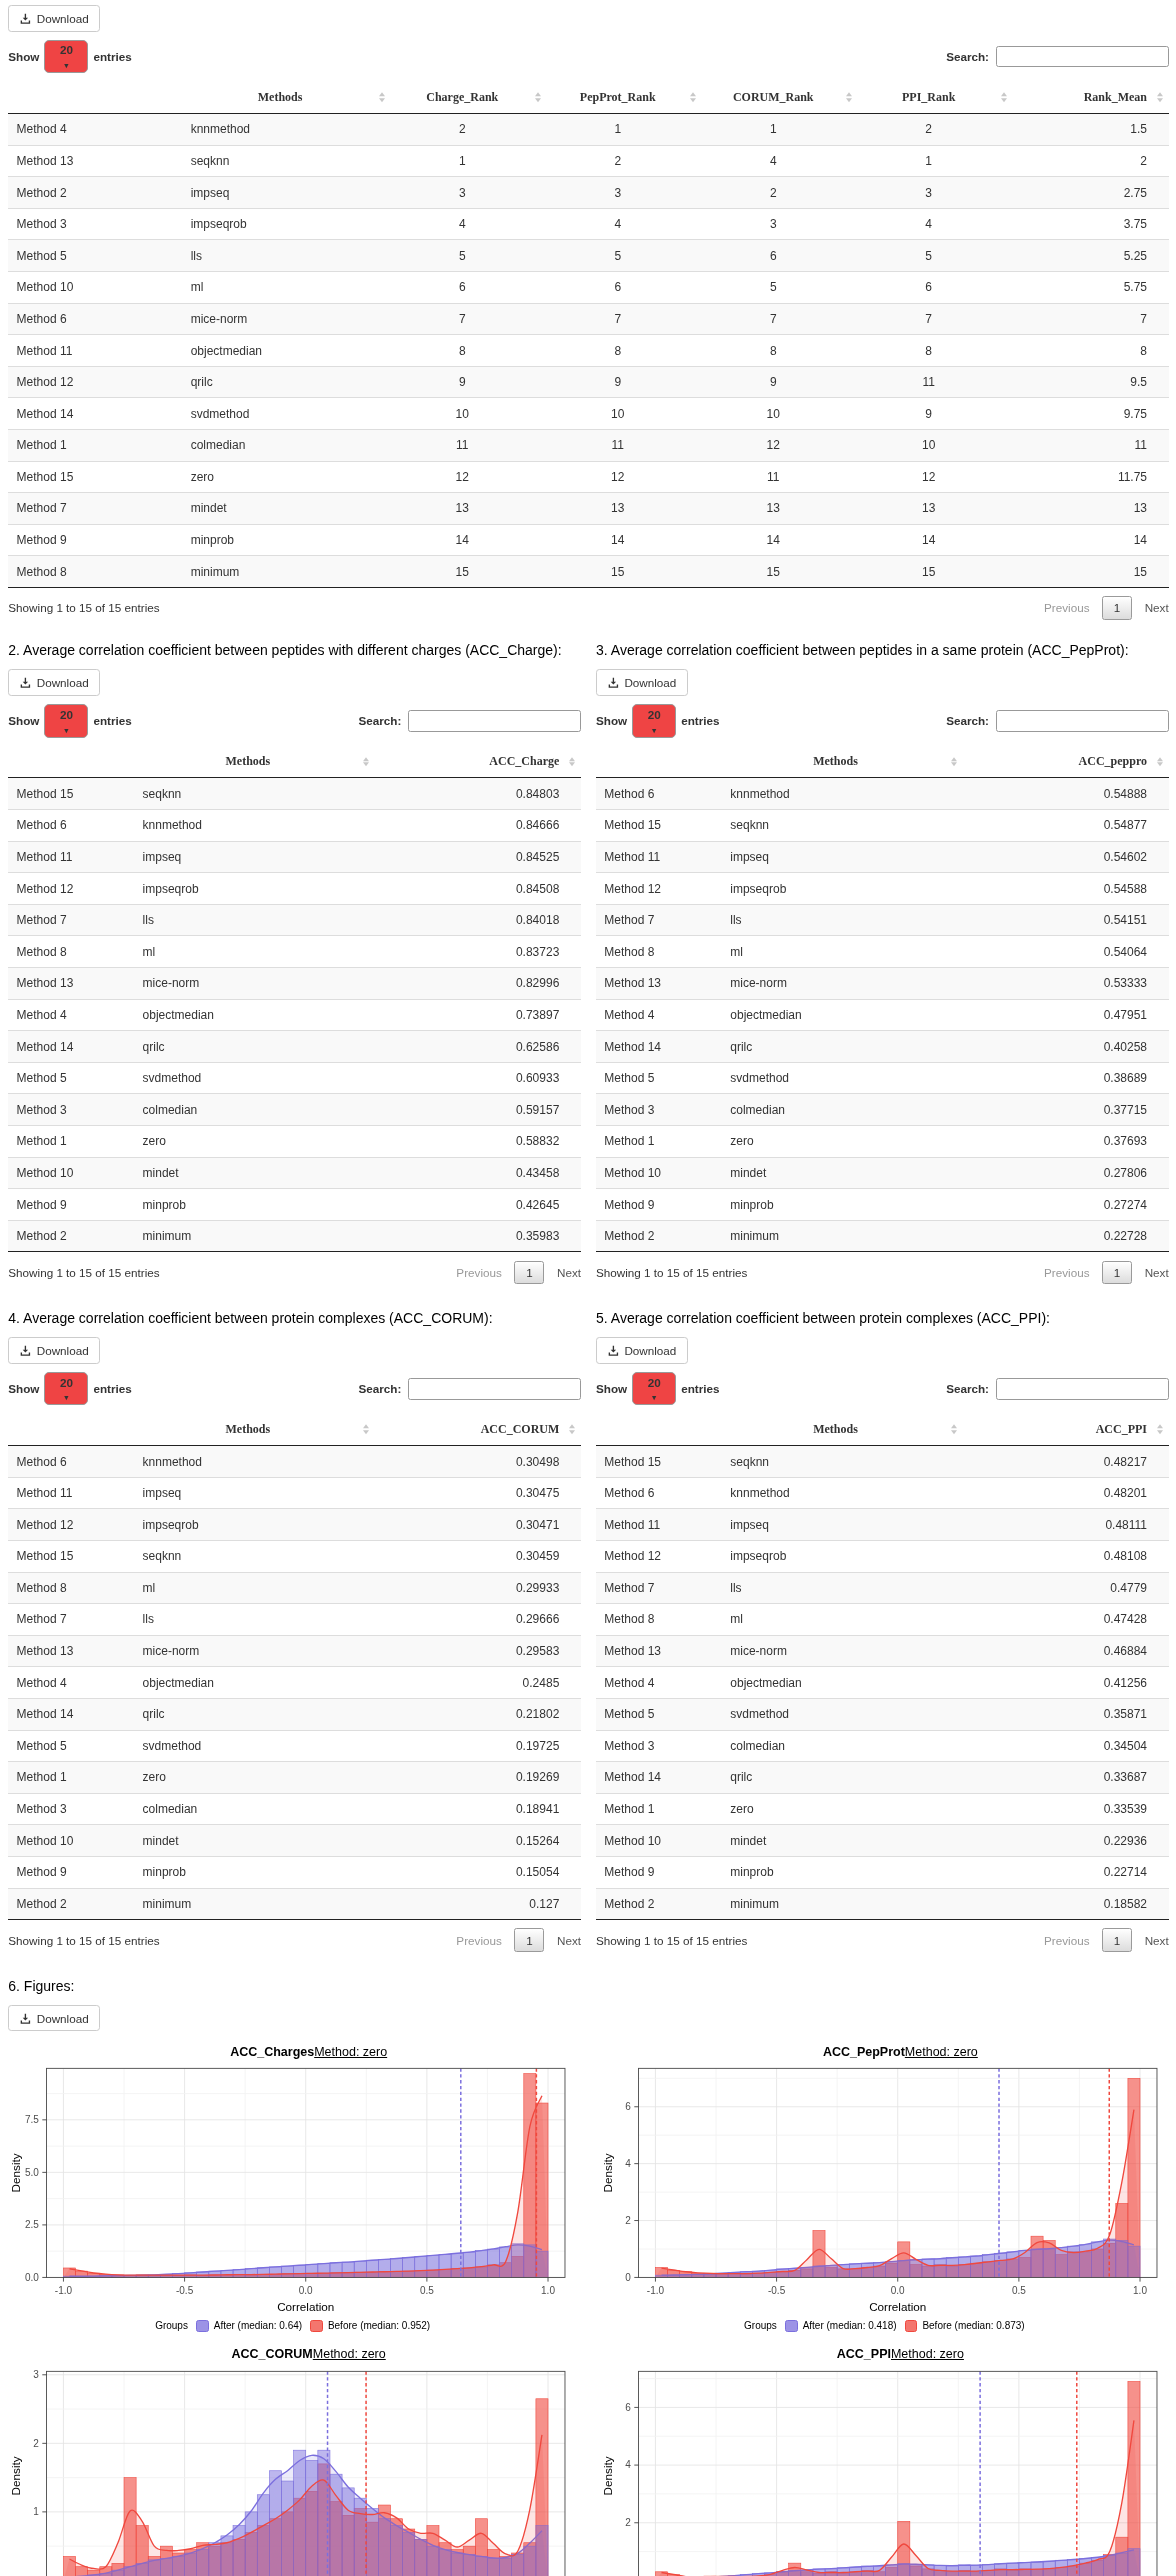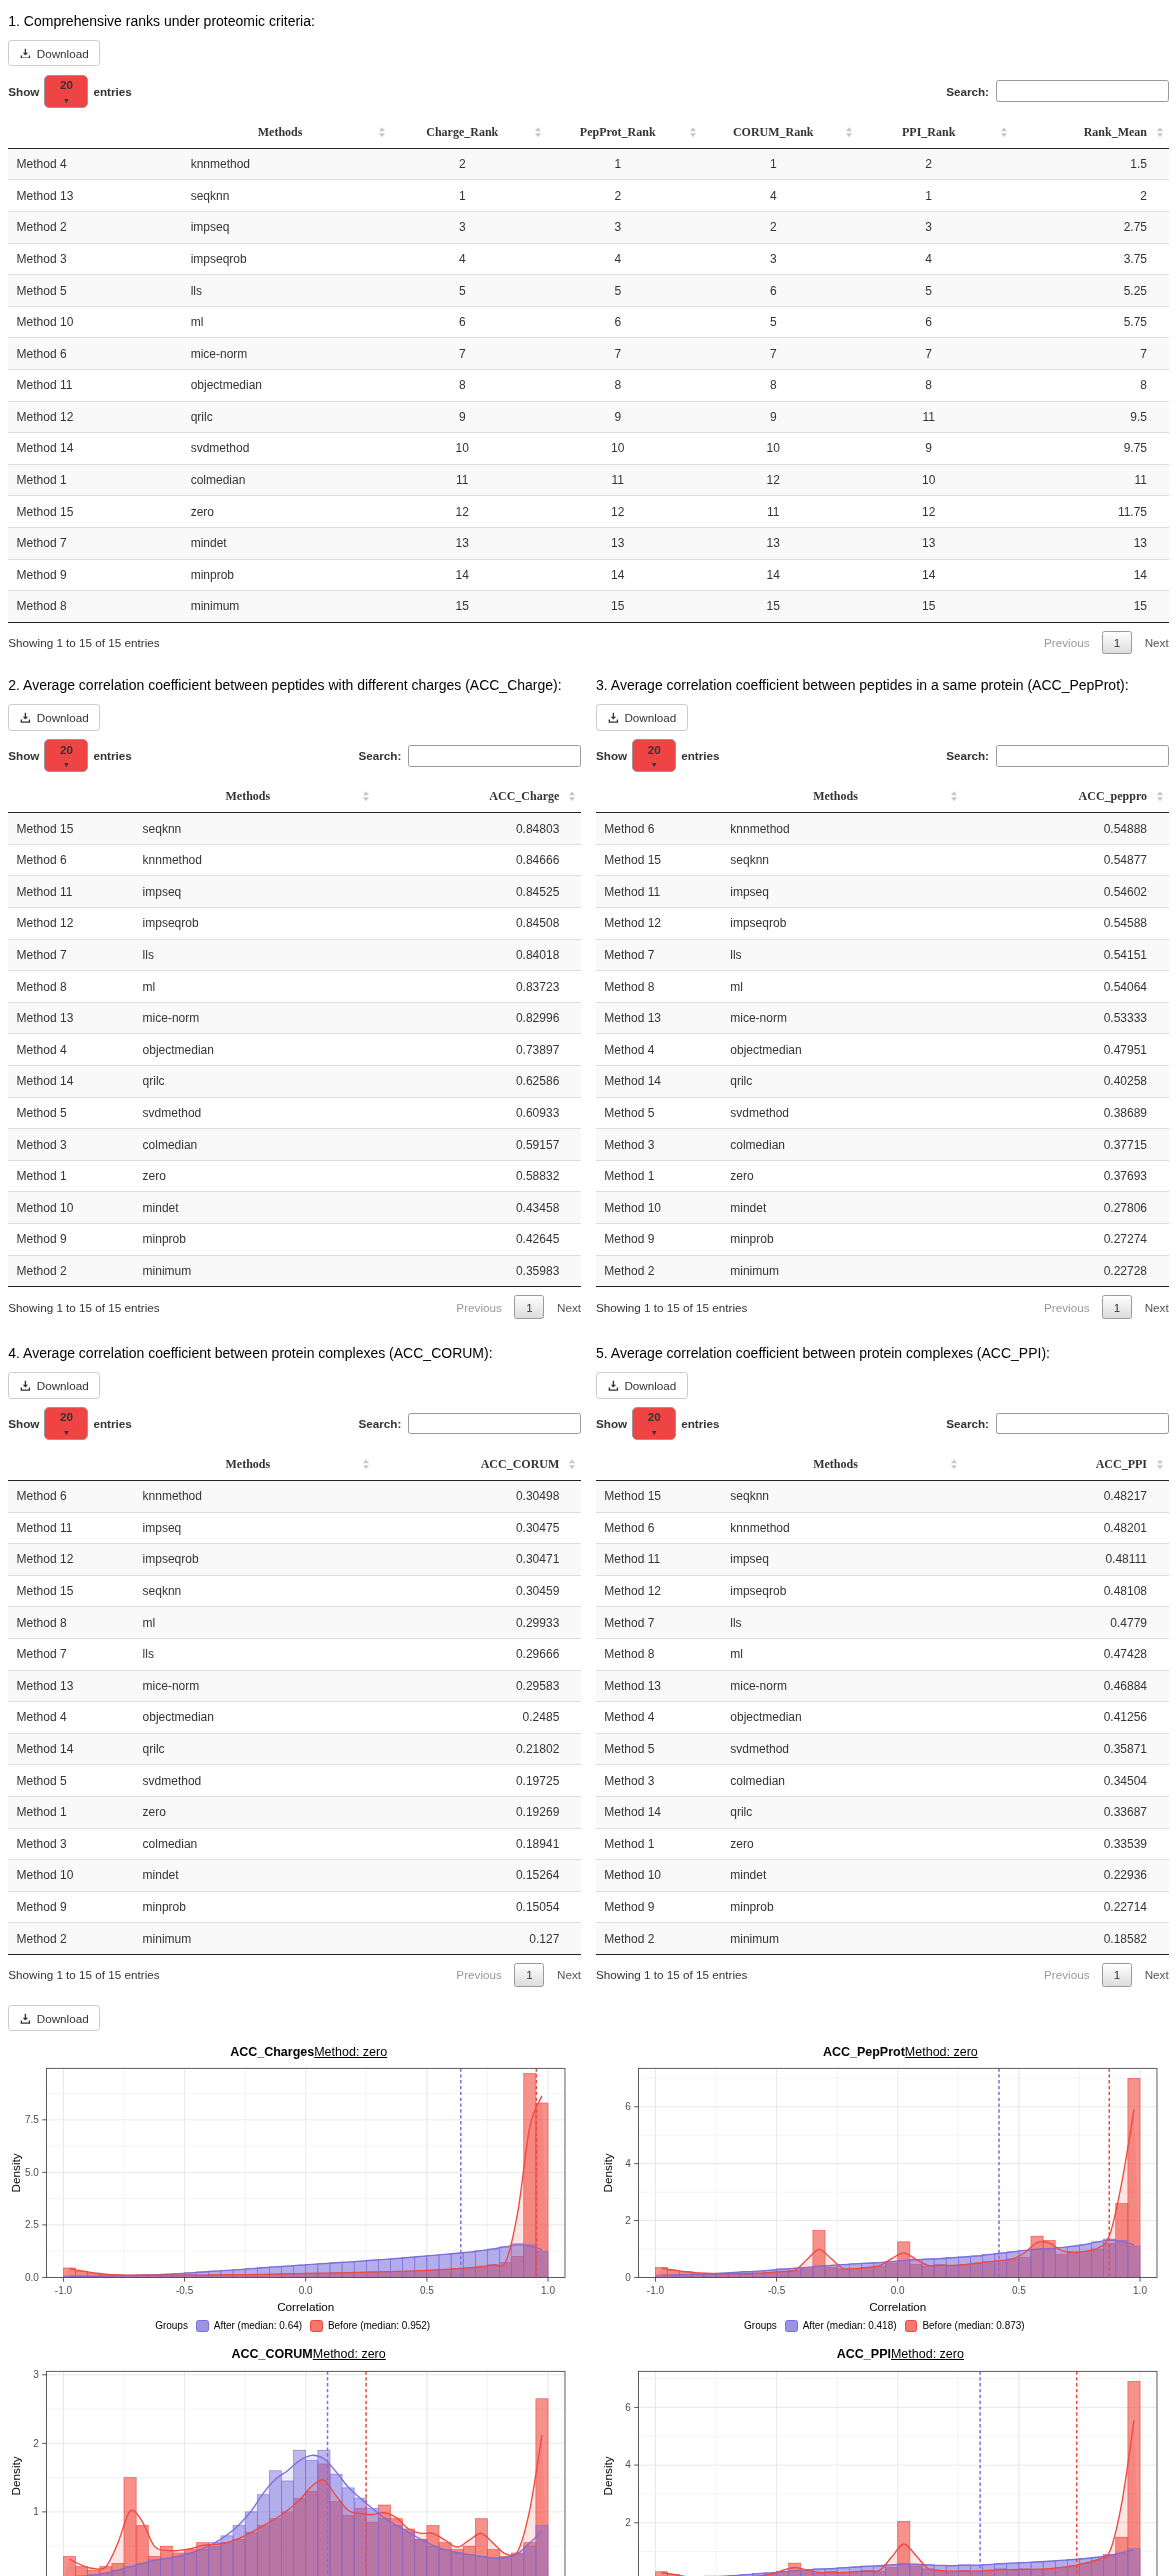--- a/index.html
+++ b/index.html
@@ -50,21 +50,20 @@
     color:#000;margin:0 0 5px 0;}
   .legend-item{display:inline-flex;align-items:center;gap:5px;}
   .swatch{width:12.5px;height:12.5px;border-radius:2.5px;border:0.8px solid;display:inline-block;box-sizing:border-box;}
 </style>
 </head>
 <body>
 
 <div class="container">
 
   <section>
-    <div class="section-title">1. Comprehensive ranks under proteomic criteria:</div>
     <button class="btn-download">
       <span class="dl-icon">
         <svg viewBox="0 0 16 16" width="10.8" height="10.8" fill="#333">
             <path d="M7 1h2v6h3L8 11 4 7h3z"></path>
             <path d="M1 11h2v3h10v-3h2v5H1z"></path>
           </svg>
       </span>
       <span>Download</span>
     </button>
     <div class="dt-controls">
@@ -794,20 +793,21 @@
         <div class="paginate">
           <span class="prev">Previous</span>
           <span class="page-current">1</span>
           <span class="next">Next</span>
         </div>
       </div>
     </section>
   </div>
 
   <section>
+    <div class="section-title">6. Figures:</div>
     <button class="btn-download">
       <span class="dl-icon">
         <svg viewBox="0 0 16 16" width="10.8" height="10.8" fill="#333">
             <path d="M7 1h2v6h3L8 11 4 7h3z"></path>
             <path d="M1 11h2v3h10v-3h2v5H1z"></path>
           </svg>
       </span>
       <span>Download</span>
     </button>
 

